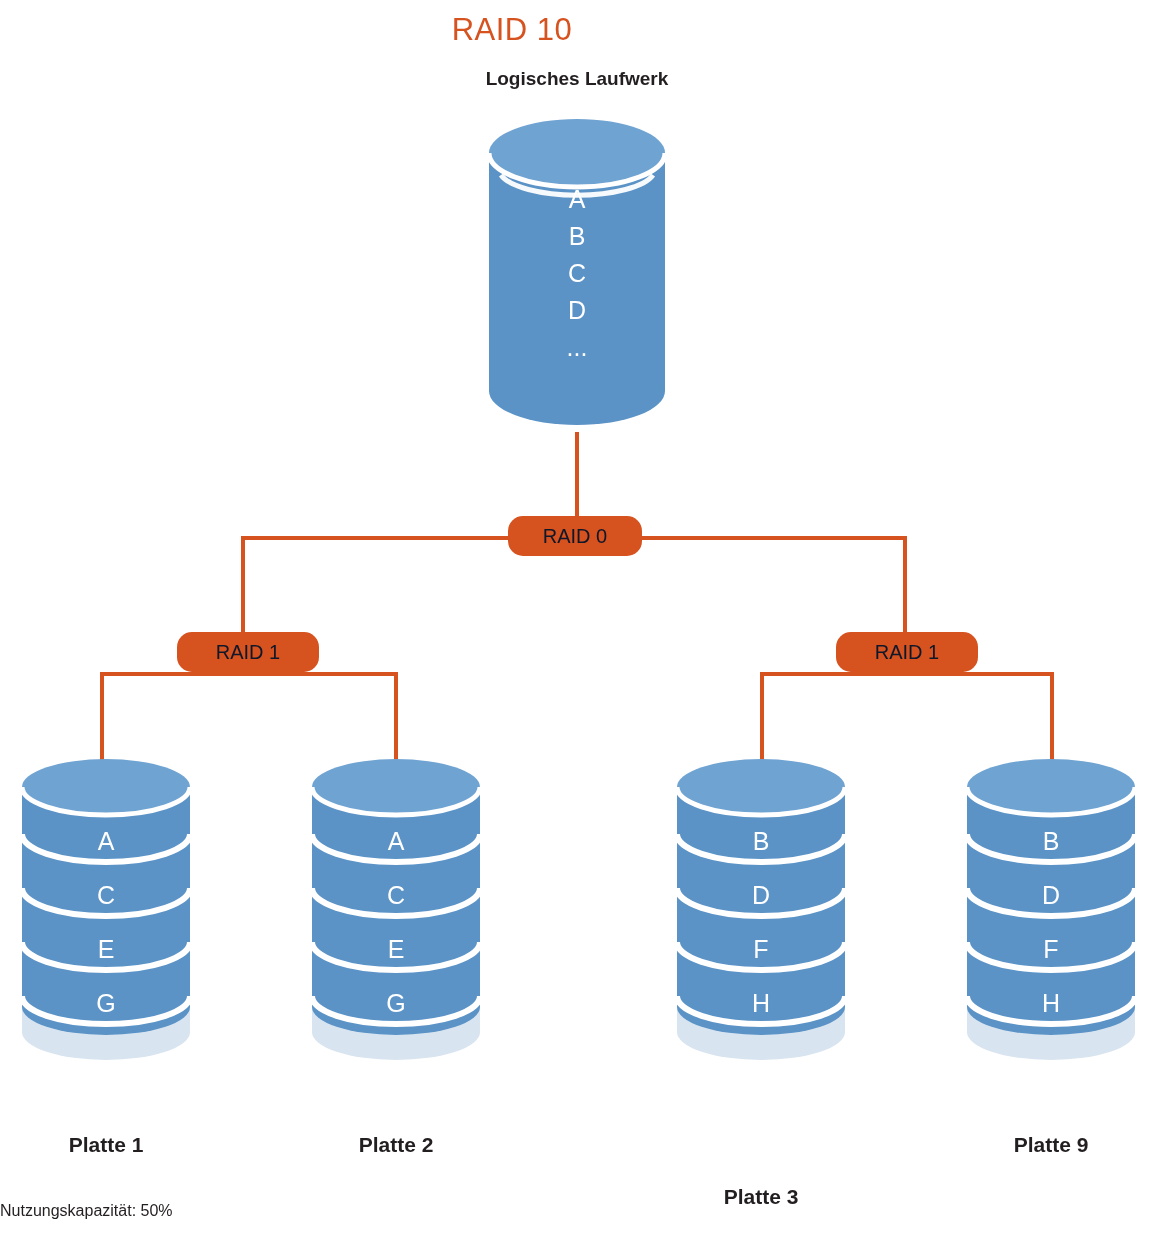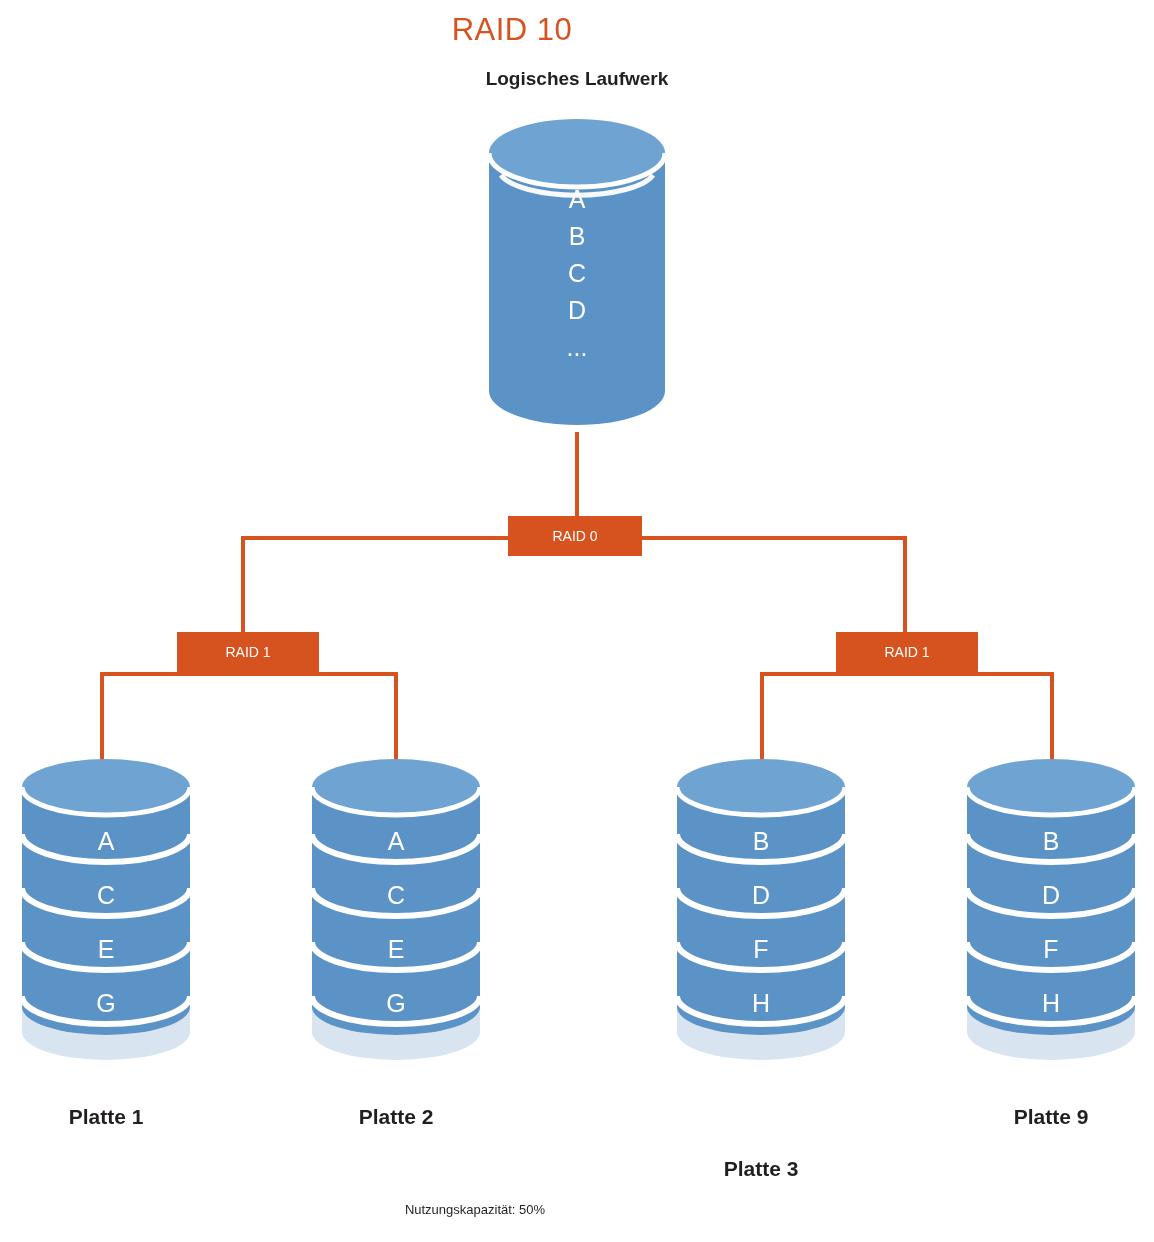--- a/index.html
+++ b/index.html
@@ -35,56 +35,58 @@
     font-size: 19px;
     font-weight: bold;
     color: #231f20;
   }
 
   .footer {
     position: absolute;
     top: 1202px;
     left: 0;
     width: 950px;
-    text-align: center;
-    font-size: 13px;
+    text-align: left;
+    font-size: 16px;
     color: #231f20;
   }
 
   
   .line {
     position: absolute;
     background: #d6521f;
   }
 
   
   .raid-box {
     position: absolute;
     background: #d6521f;
-    color: #ffffff;
-    font-size: 14px;
+    color: #0f172a;
+    font-size: 20px;
     text-align: center;
     line-height: 40px;
     height: 40px;
     white-space: nowrap;
+    border-radius: 15px;
   }
 
   
   .cyl {
     position: absolute;
   }
   .cyl svg { display: block; }
 
   .cyl-label {
     position: absolute;
     text-align: center;
     font-size: 21px;
     font-weight: bold;
     color: #231f20;
     white-space: nowrap;
+    margin-top: 28px;
   }
 
   .letters {
     position: absolute;
     left: 0;
     width: 100%;
     text-align: center;
     color: #ffffff;
     font-size: 25px;
     pointer-events: none;

